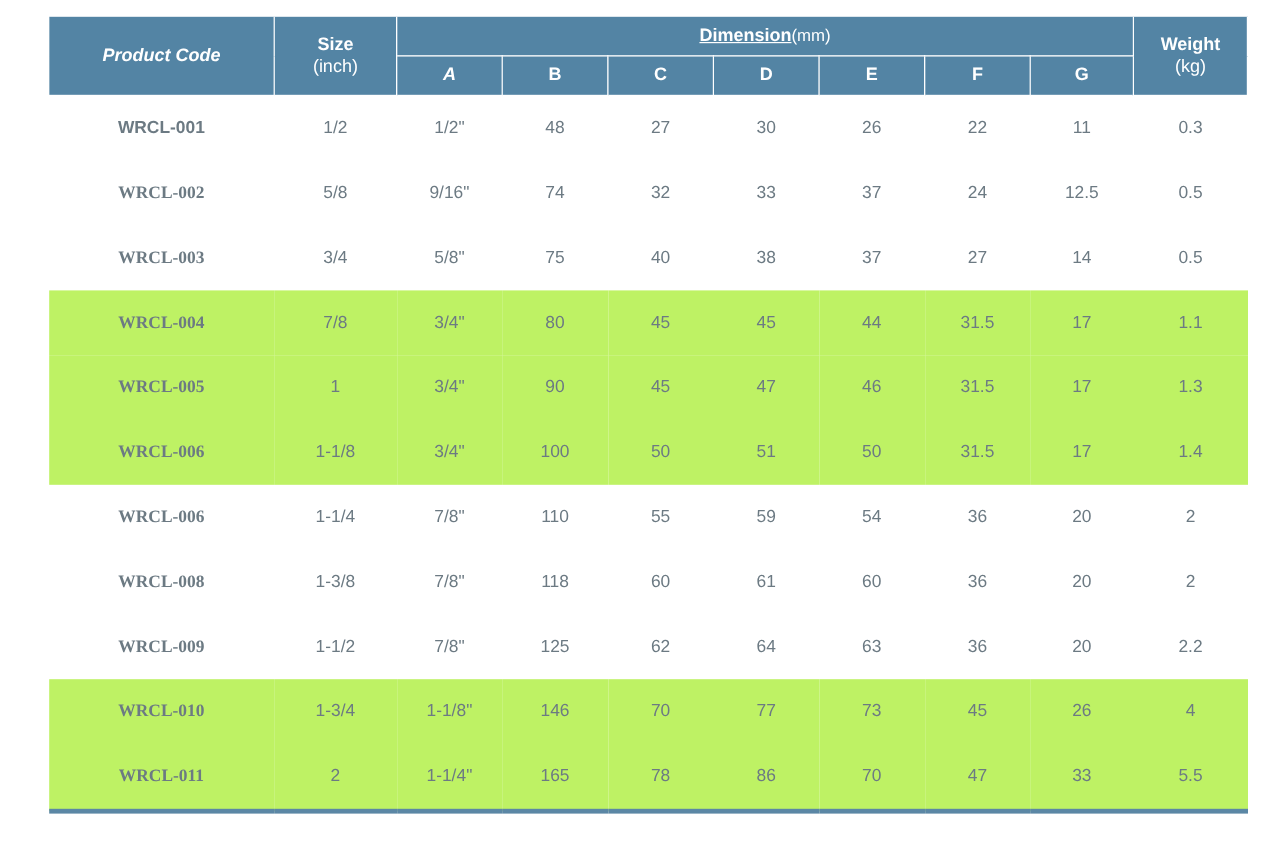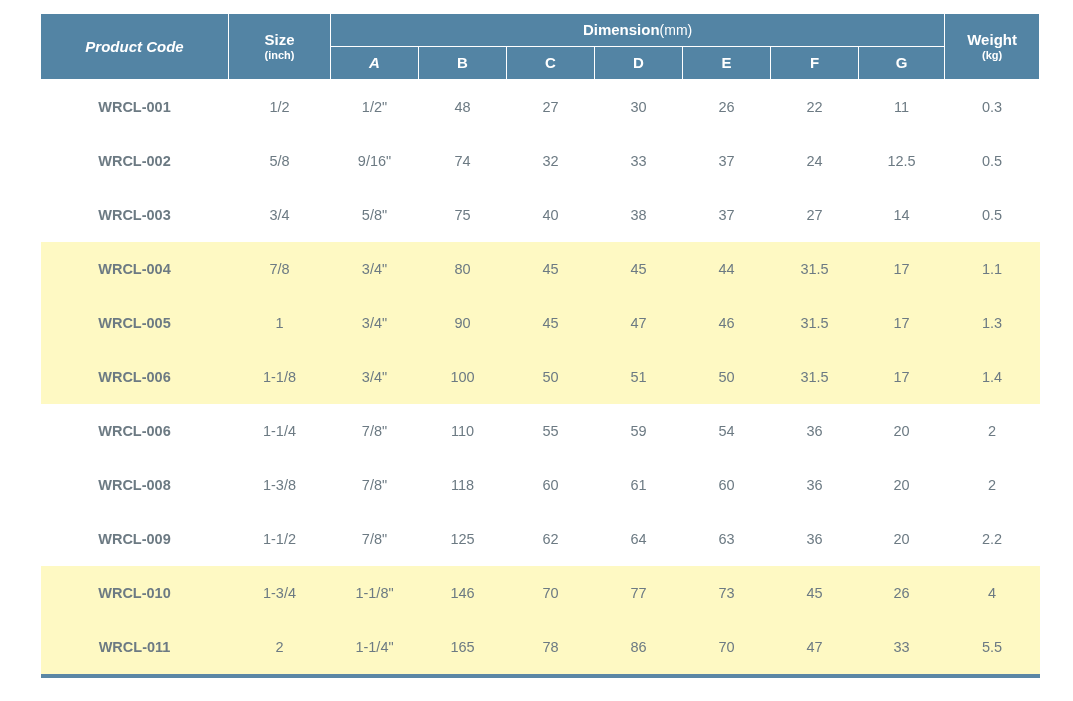--- a/index.html
+++ b/index.html
@@ -62,25 +62,26 @@
   }
   th.h-weight {
     height: 65px;
     font-size: 15px;
   }
   th .hdr-main {
     display: block;
   }
   th .hdr-unit {
     display: block;
-    font-weight: bold;
-    font-size: 11px;
+    font-weight: normal;
+    font-size: 15px;
   }
   th.h-dimgroup .hdr-inline-main {
     font-weight: bold;
+    text-decoration: underline;
   }
   th.h-dimgroup .hdr-inline-unit {
     font-weight: normal;
     font-size: 14px;
   }
   
   thead th:first-child { border-left: none; font-style: italic; }
   thead th:last-child  { border-right: none; }
   thead tr:first-child th { border-top: none; }
 
@@ -89,28 +90,29 @@
     height: 54px;
     padding: 0;
     text-align: center;
     vertical-align: middle;
     font-size: 14.5px;
     color: #6c7a83;
     border: none;
     background: transparent;
   }
   tbody tr.row-shaded td {
-    background: #fef9c3;
+    background: #bef264;
   }
   
   tbody tr + tr td {
     border-top: 1px solid #d2d2d2;
   }
   tbody tr + tr td.c-product {
     border-top: none;
+    font-family: Liberation Serif, serif;
   }
   td.c-product {
     color: #5c6b75;
     font-weight: bold;
     font-size: 15px;
   }
   
   col.col-product { width: 188px; }
   col.col-size    { width: 102px; }
   col.col-a       { width: 88px; }

